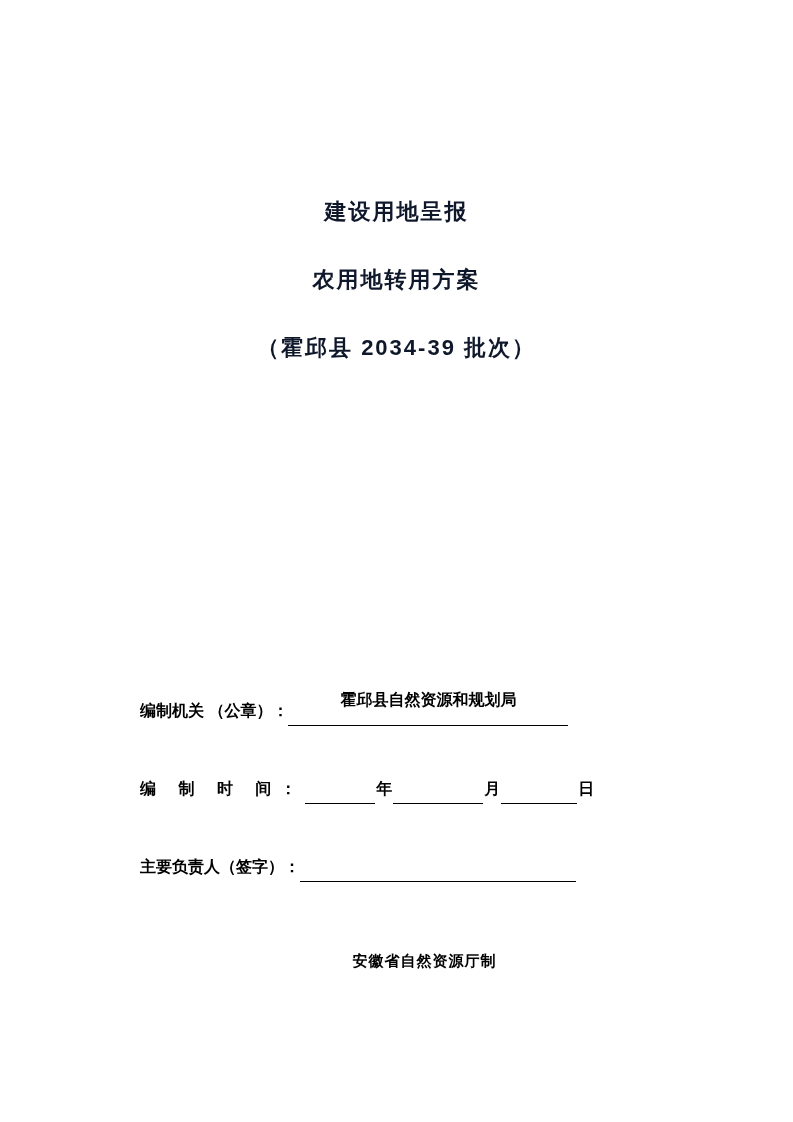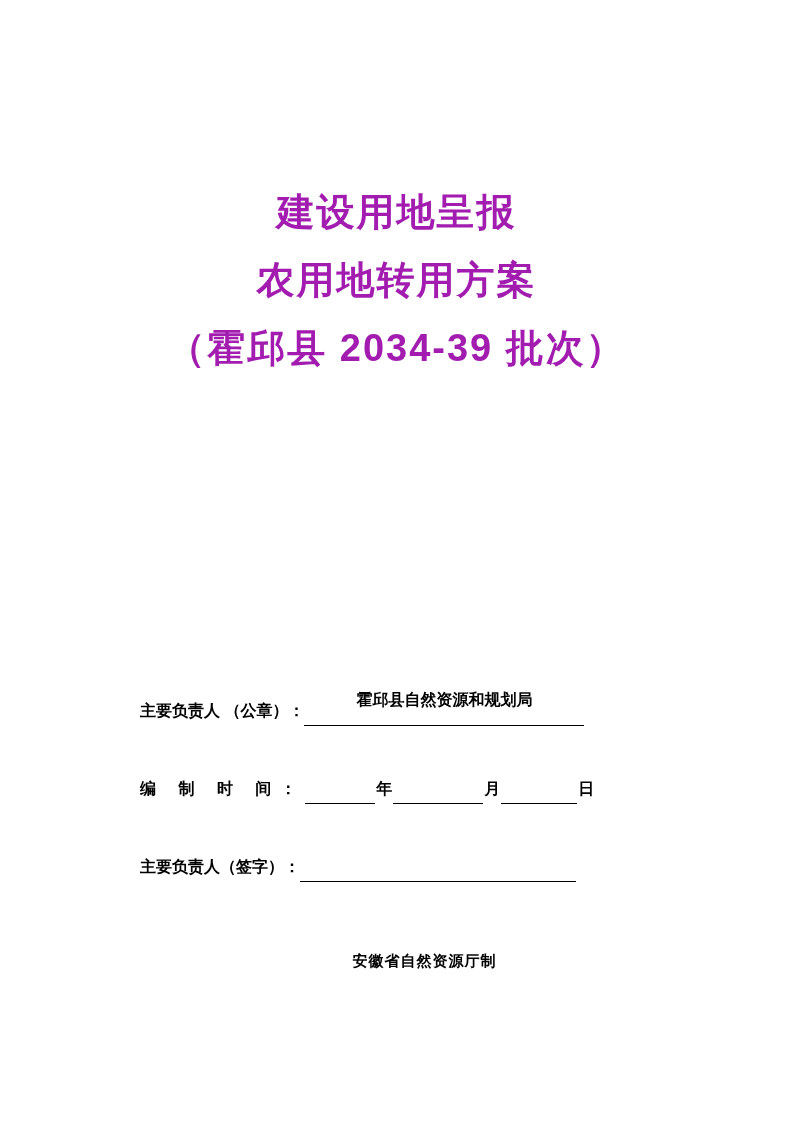--- a/index.html
+++ b/index.html
@@ -24,25 +24,25 @@
 
   
   .title-block {
     position: absolute;
     top: 178px;
     left: 0;
     width: 793px;
     text-align: center;
   }
   .title-line {
-    font-size: 38px;
+    font-size: 22px;
     font-weight: bold;
     letter-spacing: 2px;
     line-height: 68px;
-    color: #a21caf;
+    color: #0f172a;
   }
 
   
   .form-block {
     position: absolute;
     top: 685px;
     left: 140px;
     width: 520px;
   }
   .form-row {
@@ -101,21 +101,21 @@
 
   <div class="title-block">
     <div class="title-line">建设用地呈报</div>
     <div class="title-line">农用地转用方案</div>
     <div class="title-line">（霍邱县 2034-39 批次）</div>
   </div>
 
   <div class="form-block">
 
     <div class="form-row row1">
-      <span class="form-label">主要负责人  （公章）：</span>
+      <span class="form-label">编制机关  （公章）：</span>
       <span class="fill">霍邱县自然资源和规划局</span>
     </div>
 
     <div class="form-row row3">
       <span class="form-label spaced">编 制 时 间：</span>
       <span class="fill blank gap-small"></span>
       <span class="unit">年</span>
       <span class="fill blank gap-mid"></span>
       <span class="unit">月</span>
       <span class="fill blank gap-end"></span>

